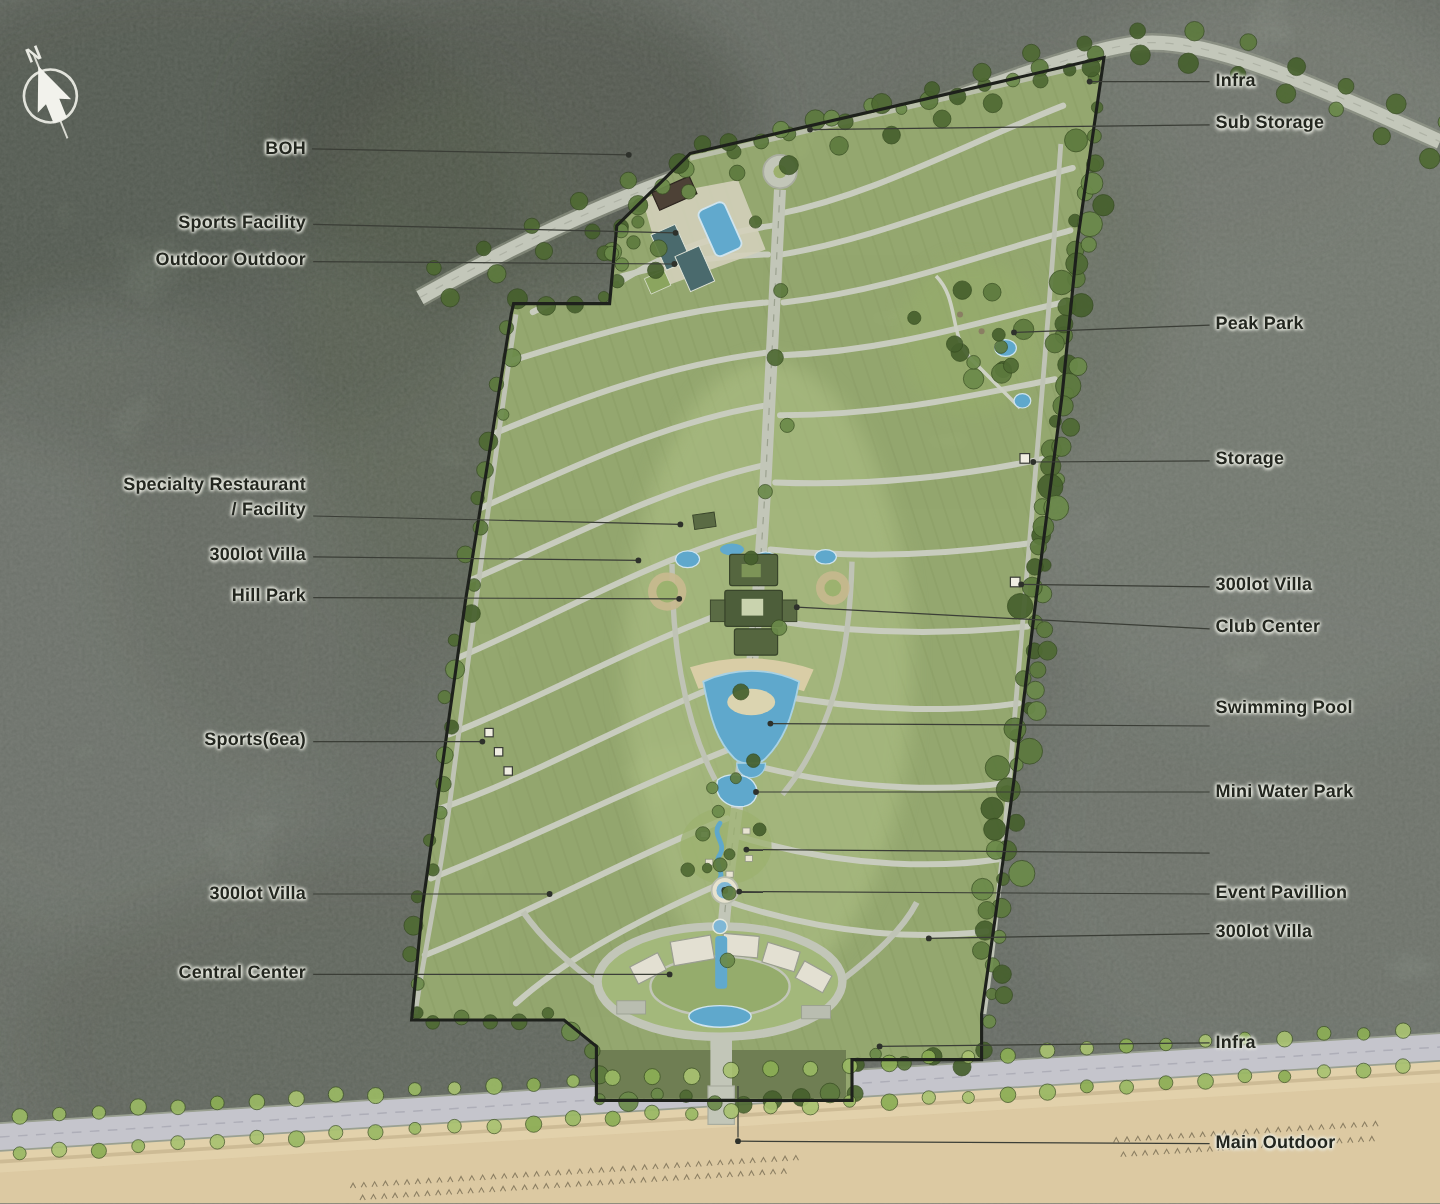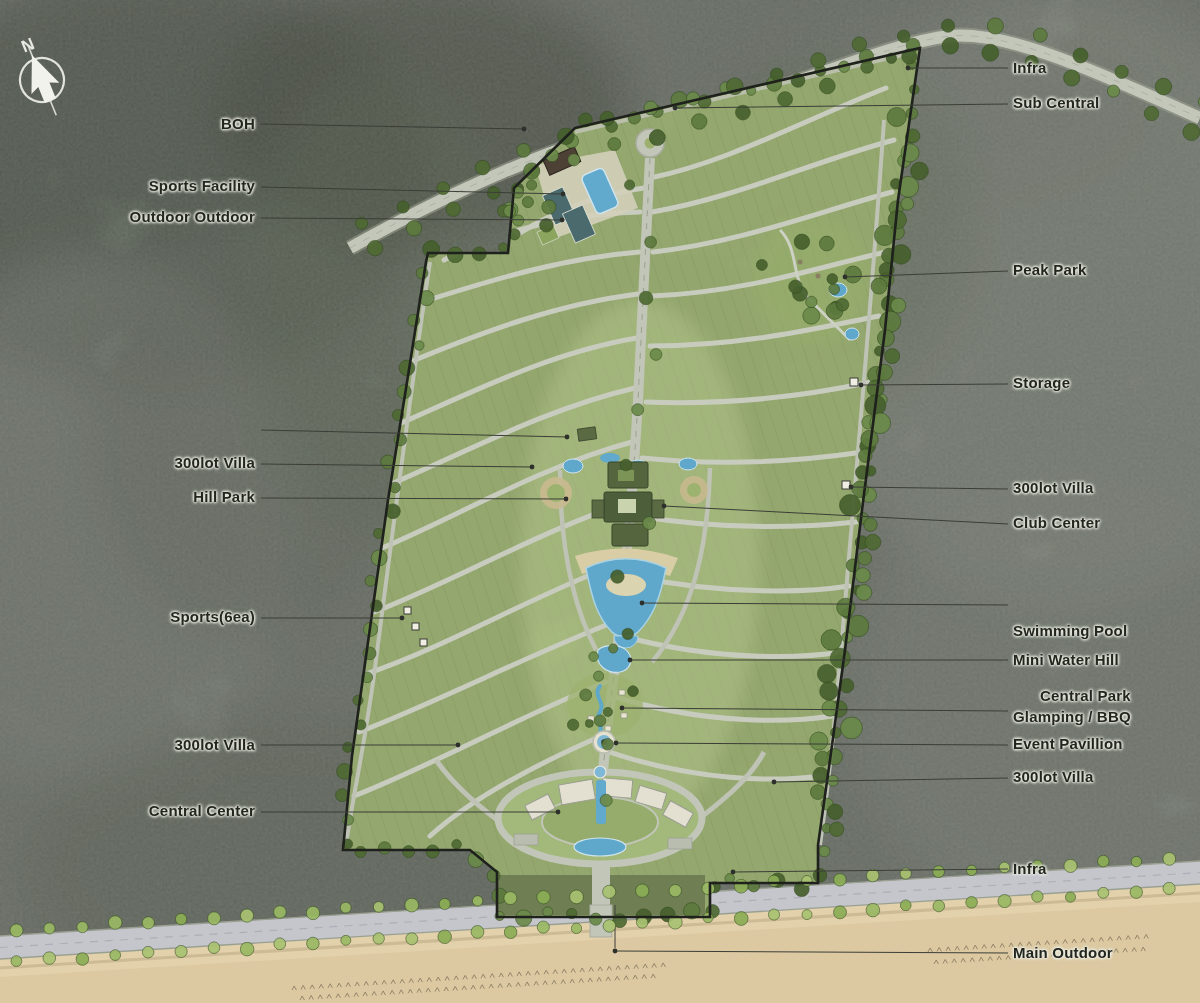--- a/index.html
+++ b/index.html
@@ -4,21 +4,21 @@
 <style>
   html,body{margin:0;padding:0;background:#7e857b;}
   #stage{position:relative;width:1200px;height:1003px;overflow:hidden;
          font-family:"Liberation Sans",sans-serif;}
   #map{position:absolute;left:0;top:0;}
   .label{position:absolute;font-size:15px;font-weight:600;line-height:1.4;
          color:#23261f;white-space:pre-line;letter-spacing:.2px;
          text-shadow:0 1px 3px rgba(238,240,231,.95),0 -1px 3px rgba(238,240,231,.95),
                      1px 0 3px rgba(238,240,231,.9),-1px 0 3px rgba(238,240,231,.9);}
   .label.l{text-align:right;}
-  .label.r{text-align:right;}
+  .label.r{text-align:center;}
 </style>
 </head>
 <body>
 
 <div id="stage">
 
 <svg id="map" width="1200" height="1003" viewBox="0 0 1200 1003">
   <defs>
     <filter id="soft">
           <feGaussianBlur stdDeviation="22"></feGaussianBlur>
@@ -730,34 +730,34 @@
     <circle cx="616" cy="743" r="2.4"></circle>
         <circle cx="774" cy="782" r="2.4"></circle>
         <circle cx="733" cy="872" r="2.4"></circle>
     <circle cx="615" cy="951" r="2.4"></circle>
   </g>
 </svg>
 
 <div class="label l" style="top:113px;right:945px">BOH</div>
 <div class="label l" style="top:175px;right:945px">Sports Facility</div>
 <div class="label l" style="top:206px;right:945px">Outdoor Outdoor</div>
+<div class="label l" style="top:393px;right:945px">Specialty Restaurant
+/ Facility</div>
 <div class="label l" style="top:452px;right:945px">300lot Villa</div>
 <div class="label l" style="top:486px;right:945px">Hill Park</div>
 <div class="label l" style="top:606px;right:945px">Sports(6ea)</div>
 <div class="label l" style="top:734px;right:945px">300lot Villa</div>
 <div class="label l" style="top:800px;right:945px">Central Center</div>
 
 <div class="label r" style="top:57px;left:1013px">Infra</div>
-<div class="label r" style="top:92px;left:1013px">Sub Central</div>
+<div class="label r" style="top:92px;left:1013px">Sub Storage</div>
 <div class="label r" style="top:259px;left:1013px">Peak Park</div>
 <div class="label r" style="top:372px;left:1013px">Storage</div>
 <div class="label r" style="top:477px;left:1013px">300lot Villa</div>
 <div class="label r" style="top:512px;left:1013px">Club Center</div>
-<div class="label r" style="top:620px;left:1013px">Swimming Pool</div>
-<div class="label r" style="top:649px;left:1013px">Mini Water Hill</div>
-<div class="label r" style="top:685px;left:1013px">Central Park
-Glamping / BBQ</div>
+<div class="label r" style="top:579px;left:1013px">Swimming Pool</div>
+<div class="label r" style="top:649px;left:1013px">Mini Water Park</div>
 <div class="label r" style="top:733px;left:1013px">Event Pavillion</div>
 <div class="label r" style="top:766px;left:1013px">300lot Villa</div>
 <div class="label r" style="top:858px;left:1013px">Infra</div>
 <div class="label r" style="top:942px;left:1013px">Main Outdoor</div>
 
 </div>
 
 </body></html>

